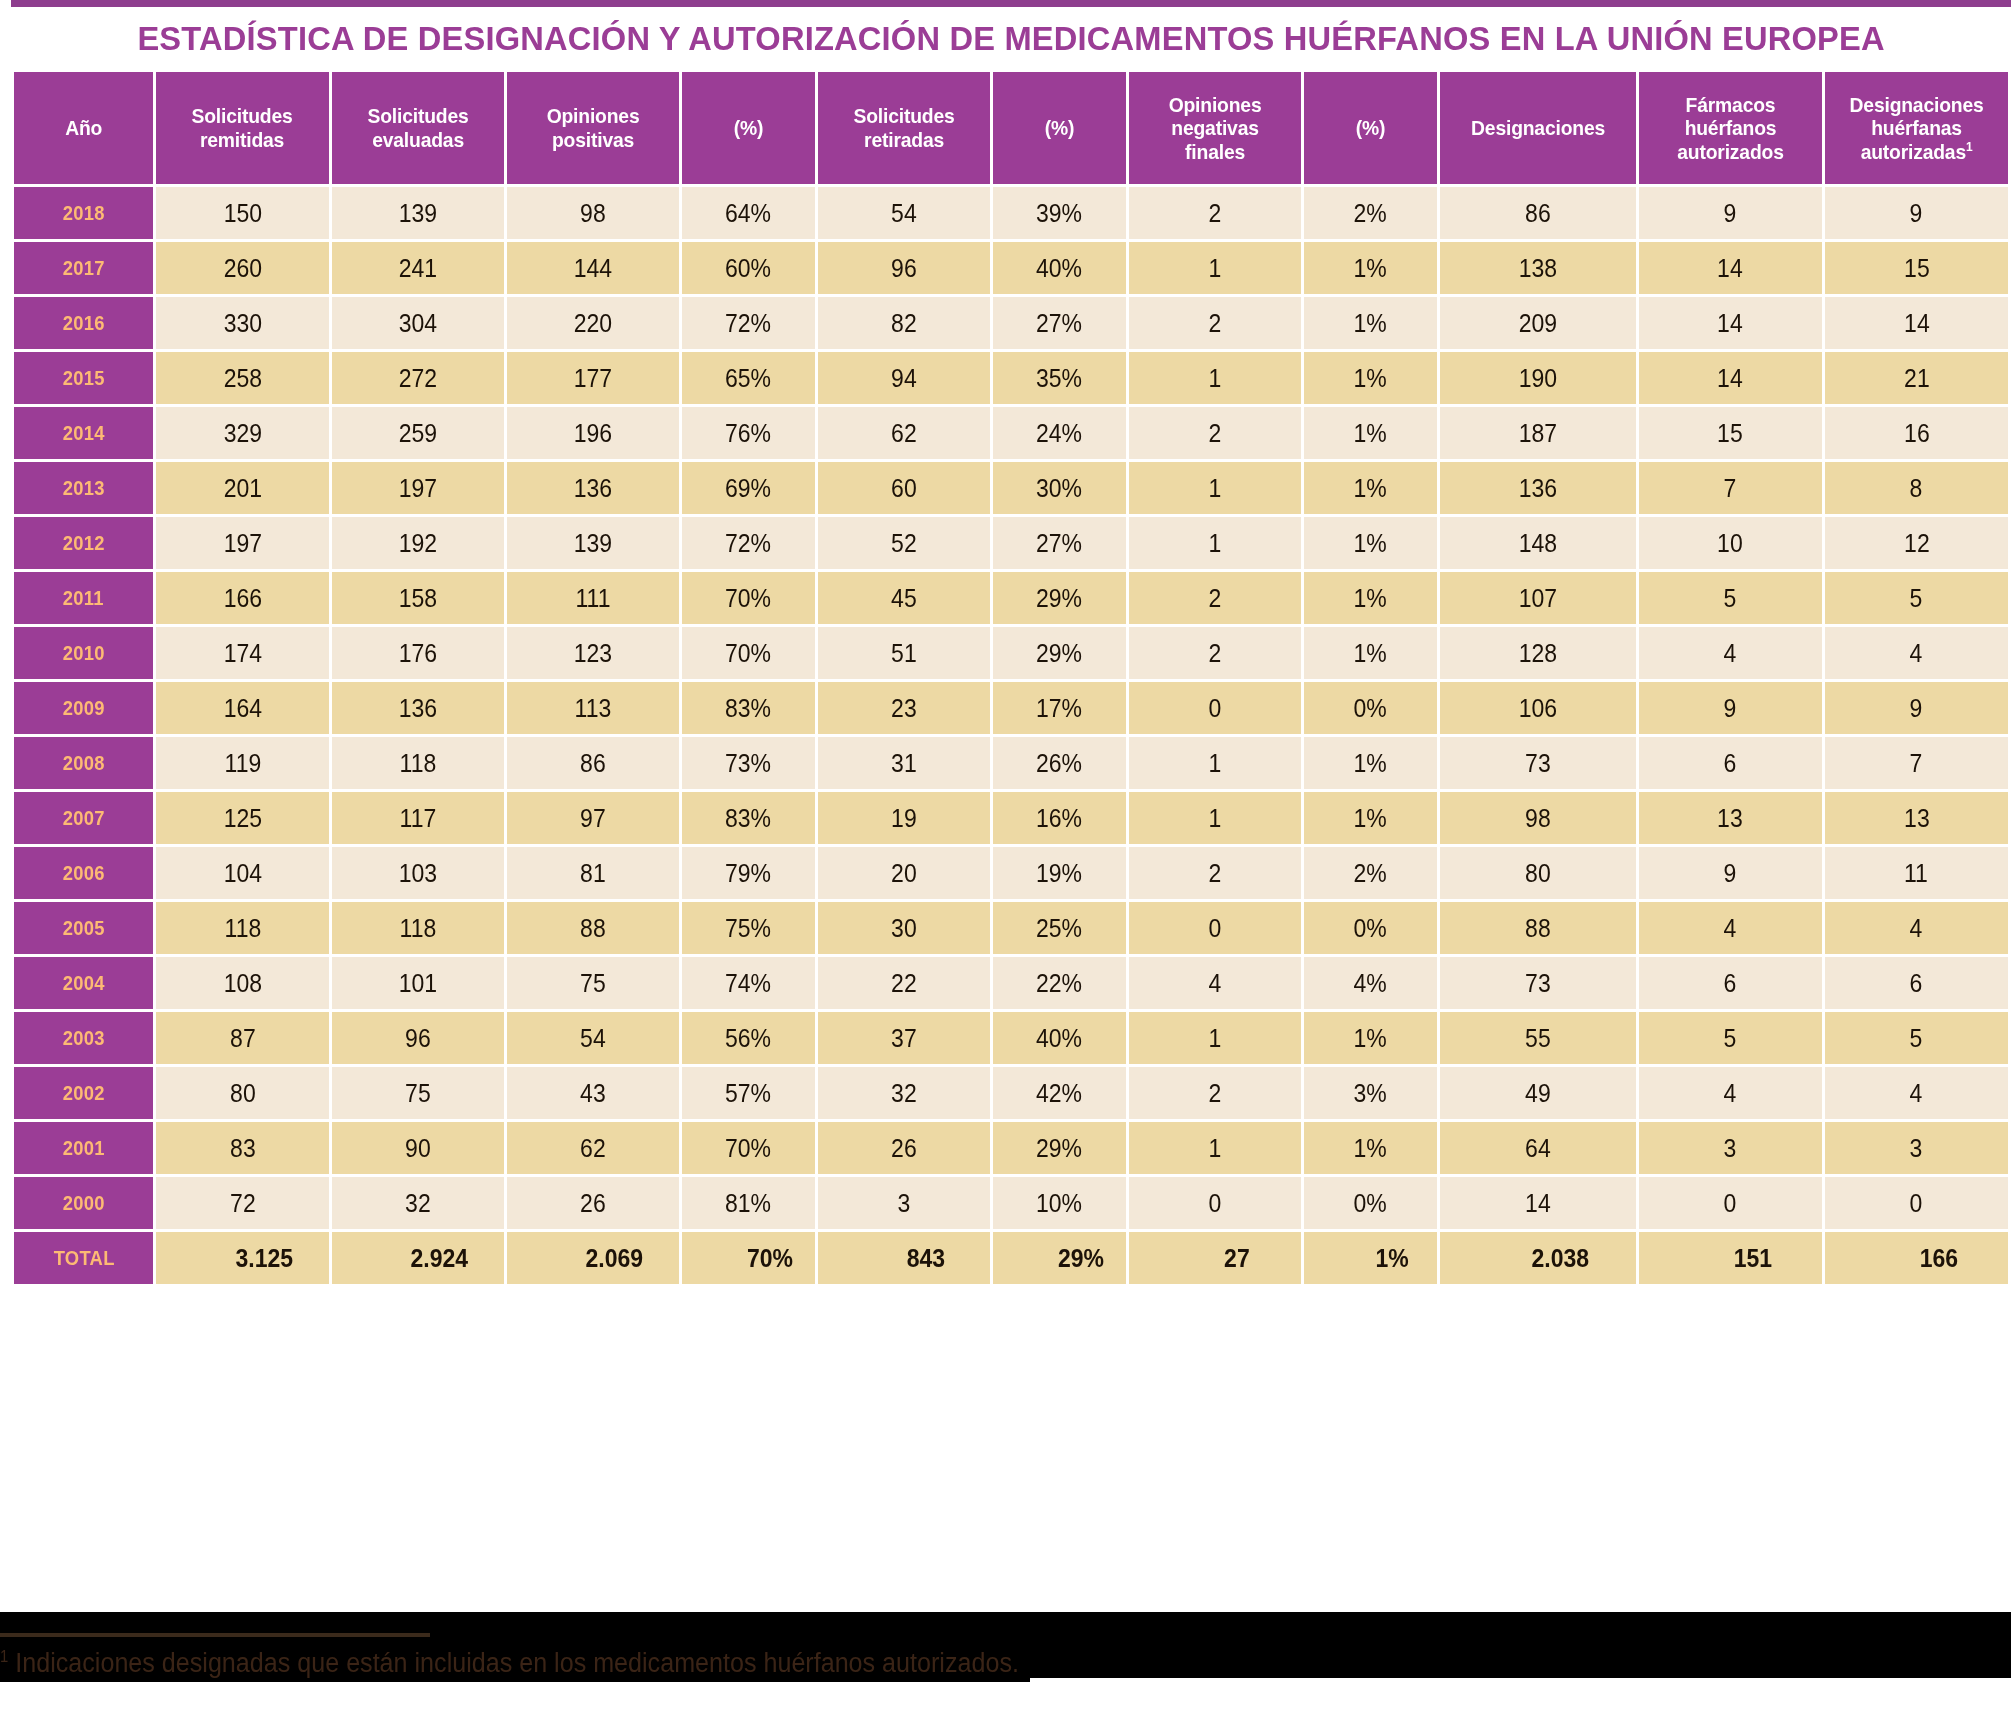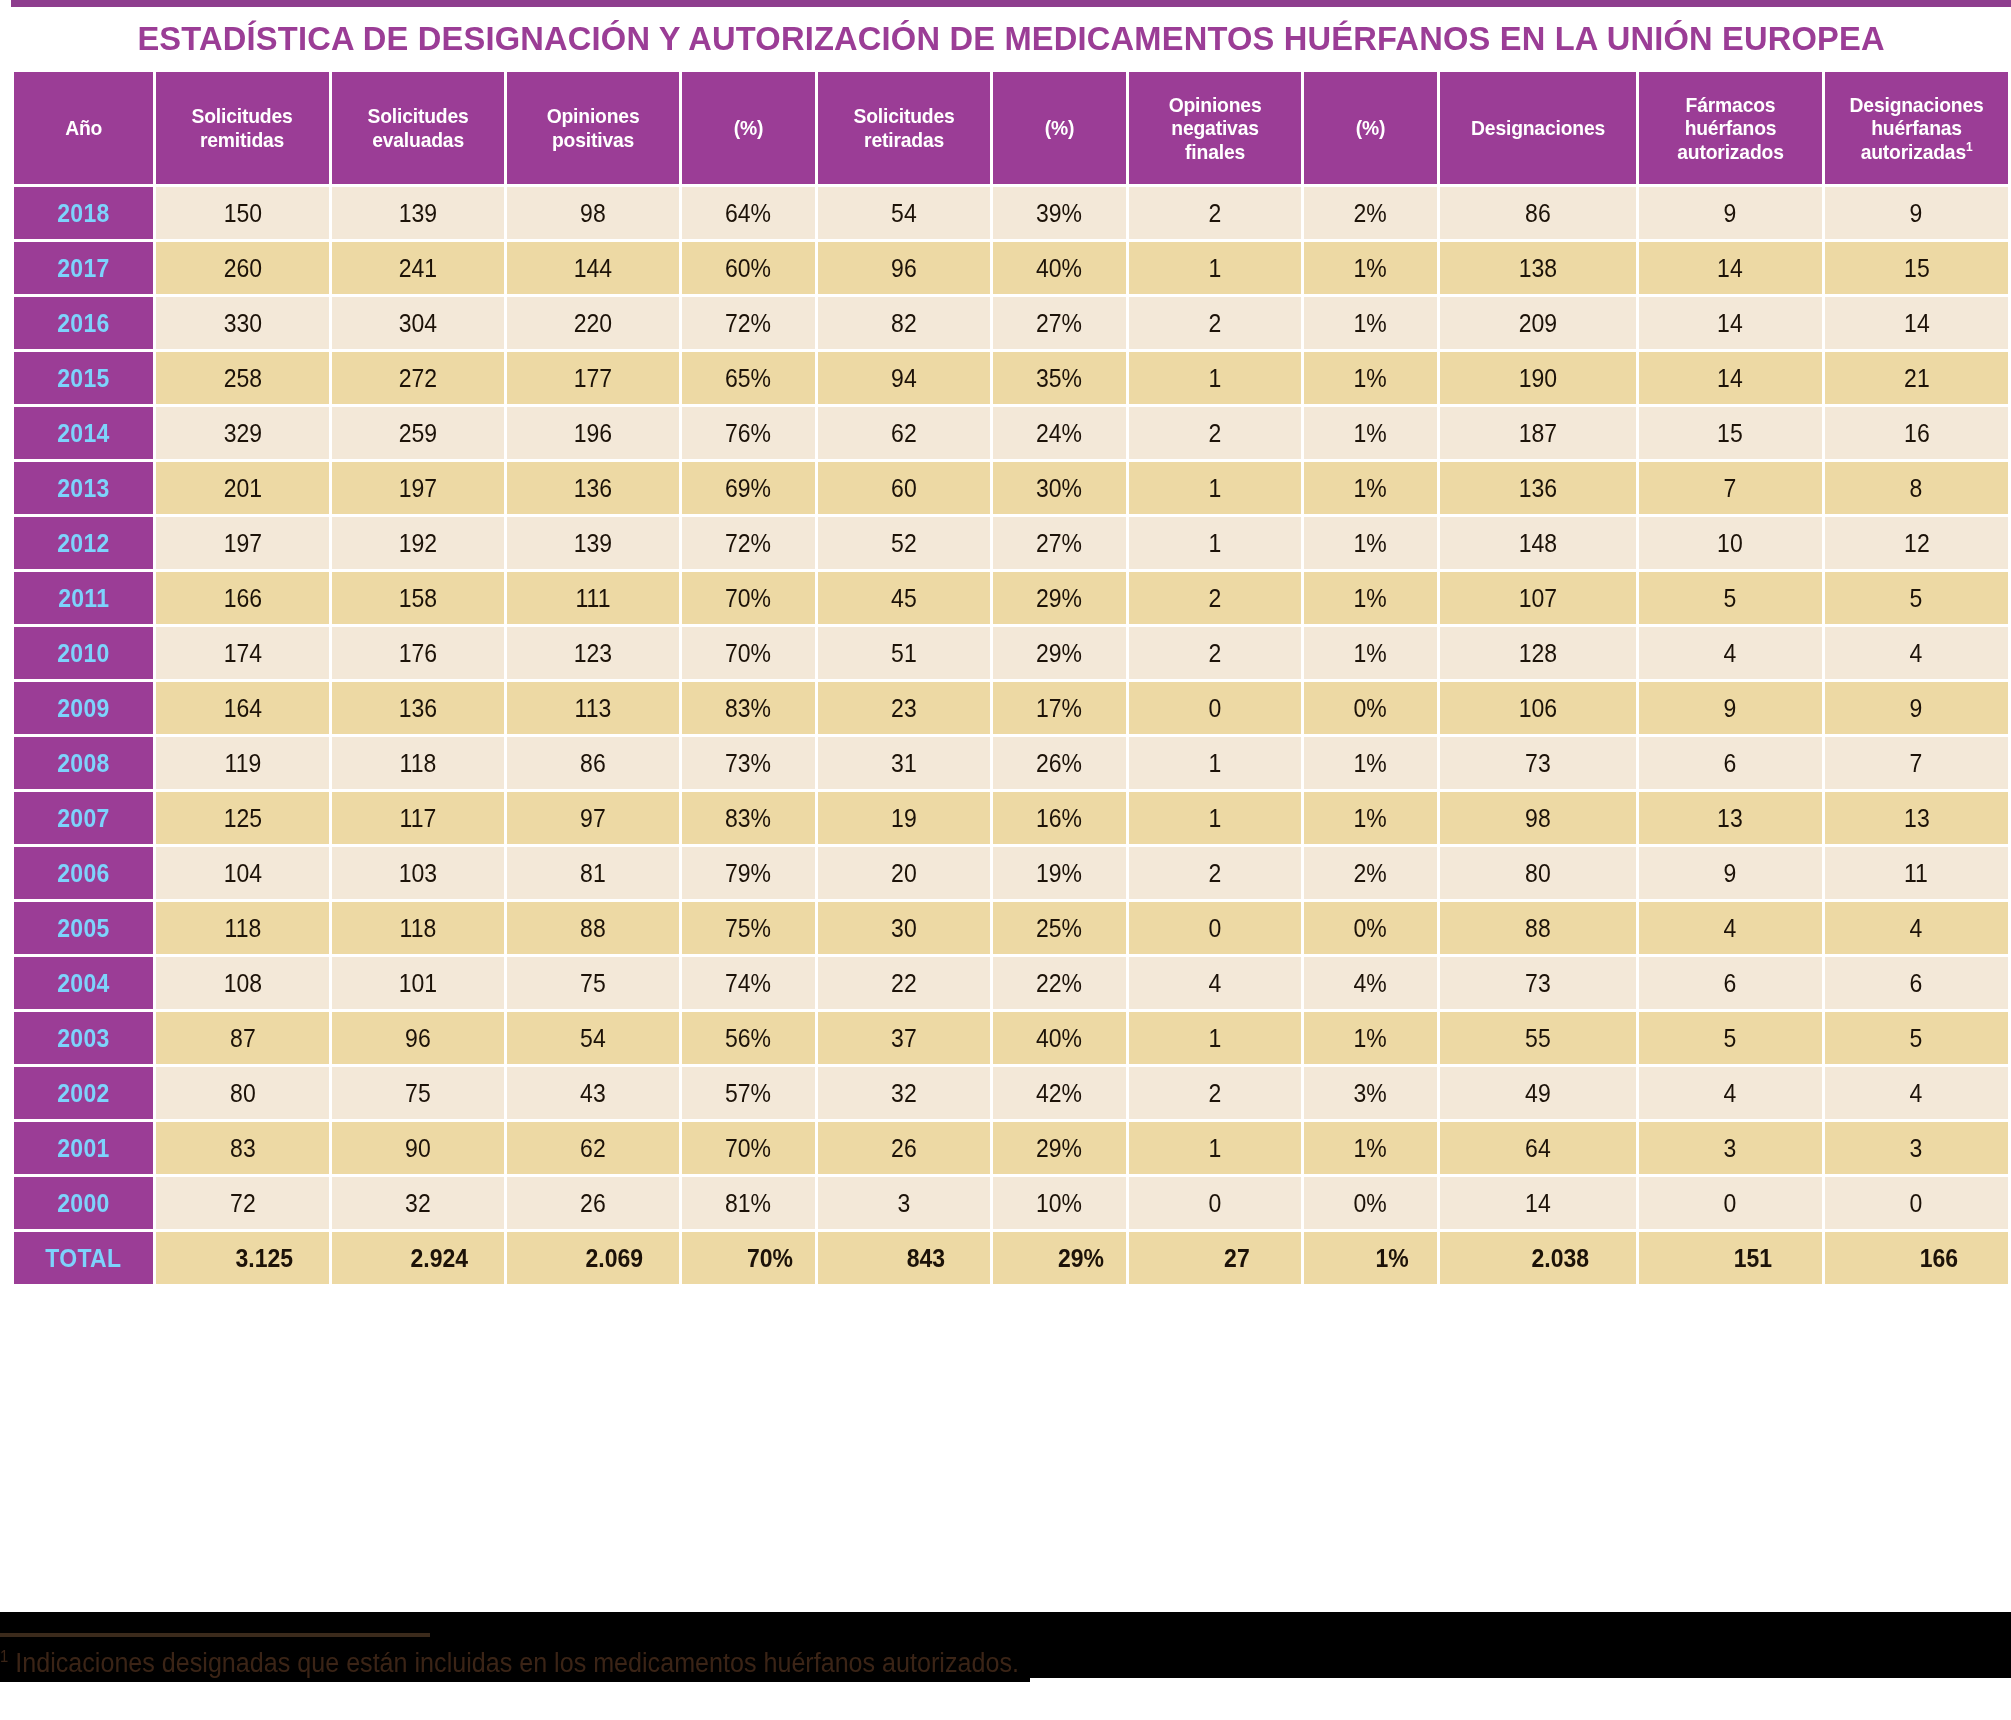--- a/index.html
+++ b/index.html
@@ -96,23 +96,23 @@
     vertical-align: middle;
     font-family: "Liberation Sans", sans-serif;
     font-size: 25px;
     color: #1c1208;
     padding: 0;
   }
   tbody td span { display: inline-block; transform: scaleX(0.92); }
 
   td.yearcell {
     background: #9B3D96;
-    color: #7dd3fc;
+    color: #fdba74;
     font-weight: bold;
-    font-size: 25px;
+    font-size: 20px;
     letter-spacing: 0.3px;
   }
   tr.odd td.datacell  { background: #F3E8D8; }
   tr.even td.datacell { background: #EDD9A4; }
 
   tr.total td.yearcell { background: #9B3D96; }
   tr.total td.datacell {
     background: #EDD9A4;
     font-weight: bold;
     padding-left: 44px;

